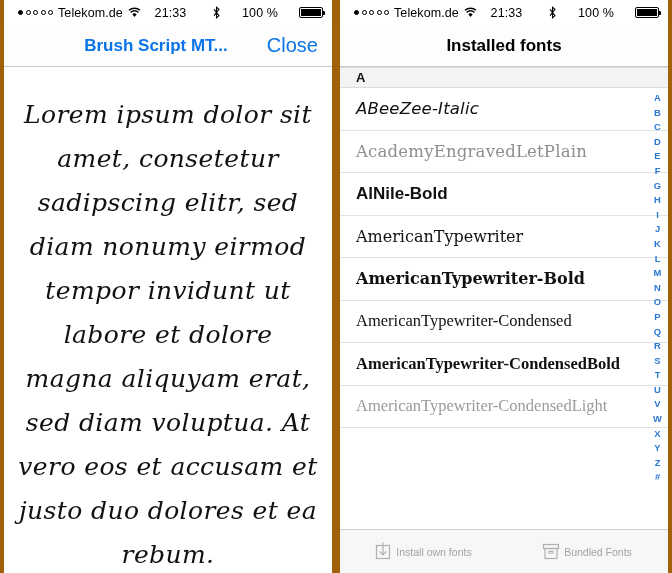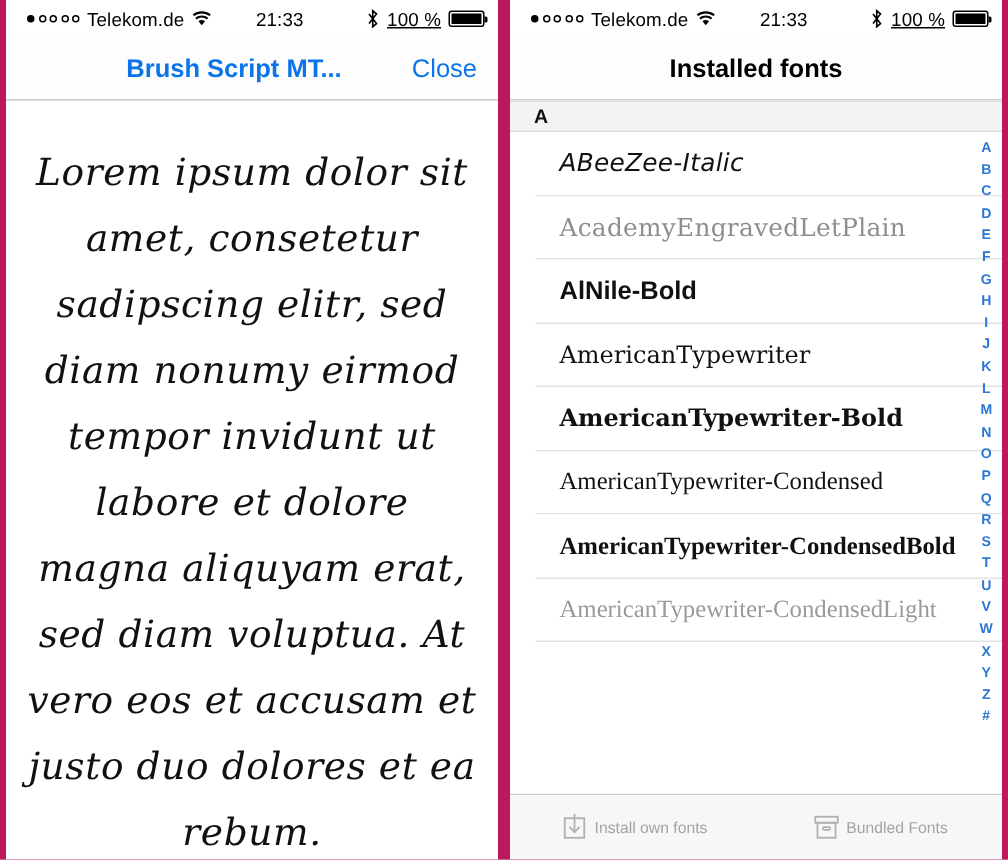--- a/index.html
+++ b/index.html
@@ -9,21 +9,21 @@
     width: 672px;
     height: 573px;
     overflow: hidden;
     font-family: "Liberation Sans", sans-serif;
     -webkit-font-smoothing: antialiased;
   }
   .screens {
     display: flex;
     width: 672px;
     height: 573px;
-    background: #be185d;
+    background: #a16207;
   }
   .phone {
     position: relative;
     width: 328px;
     height: 573px;
     background: #ffffff;
     overflow: hidden;
   }
   .phone.left  { margin-left: 4px; margin-right: 4px; }
   .phone.right { margin-left: 4px; margin-right: 4px; }
@@ -49,21 +49,21 @@
   .dot.filled { background: #000; }
   .carrier { font-size: 12.5px; }
   .wifi { display: inline-block; width: 13px; height: 11px; position: relative; }
   .sb-center {
     flex: 1;
     text-align: center;
     font-weight: normal;
     font-size: 12.5px;
     margin-left: -12px;
   }
-  .sb-right { display: flex; align-items: center; gap: 5px; text-decoration: underline; }
+  .sb-right { display: flex; align-items: center; gap: 21px; }
   .bt { width: 9px; height: 13px; }
   .pct { font-size: 12.5px; }
   .battery {
     width: 24px; height: 11px;
     border: 1px solid #000;
     border-radius: 2px;
     position: relative;
     box-sizing: border-box;
     padding: 1px;
   }
@@ -93,21 +93,21 @@
     text-align: center;
     font-size: 17px;
     font-weight: bold;
     color: #000;
     pointer-events: none;
   }
   .nav-title.tint { color: #0a74e8; }
   .nav-right {
     margin-left: auto;
     margin-right: 14px;
-    font-size: 17px;
+    font-size: 20px;
     color: #0a74e8;
     z-index: 2;
   }
   .nav-title.shifted { left: 0; right: 72px; padding-left: 48px; }
 
   
   .preview {
     height: 506px;
     background: #ffffff;
     padding: 26px 14px 0 14px;
@@ -148,21 +148,20 @@
     height: 42.5px;
     border-bottom: 1px solid #e2e2e2;
     display: flex;
     align-items: center;
     padding-left: 16px;
     padding-right: 30px;
     box-sizing: border-box;
     background: #fff;
     overflow: hidden;
     white-space: nowrap;
-    margin-left: 17px;
   }
   .row span { font-size: 17px; color: #111; }
 
   
   .f-abeezee  { font-family: "DejaVu Sans", sans-serif; font-style: italic; font-size: 16.5px !important; letter-spacing:.2px;}
   .f-abel     { font-family: "Liberation Sans", sans-serif; font-size: 16.5px !important; }
   .f-academy  { font-family: "DejaVu Serif", serif; color: #8e8e8e !important; font-size: 16.5px !important; letter-spacing: .2px; }
   .f-alnile   { font-family: "Liberation Sans", sans-serif; font-size: 17px !important; }
   .f-alnileb  { font-family: "Liberation Sans", sans-serif; font-weight: bold; font-size: 17px !important; }
   .f-amtw     { font-family: "DejaVu Serif", serif; font-size: 16px !important; }

